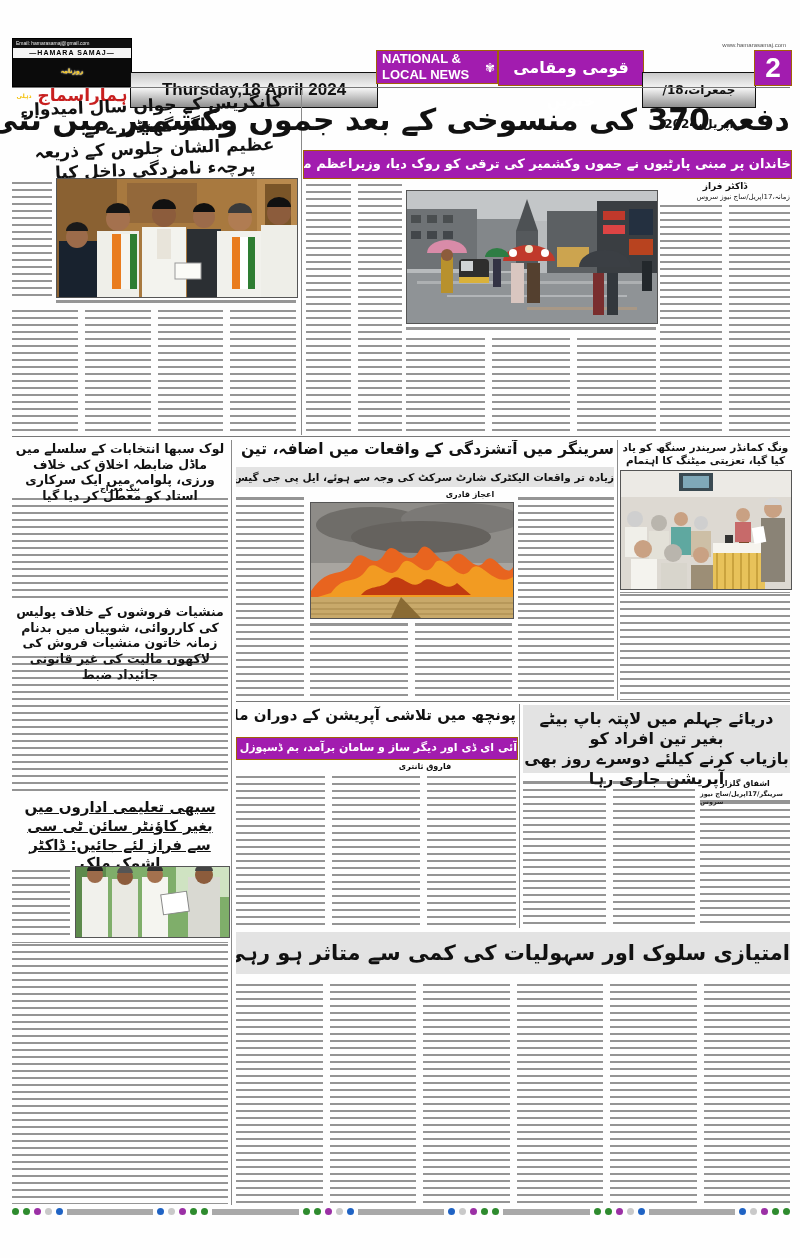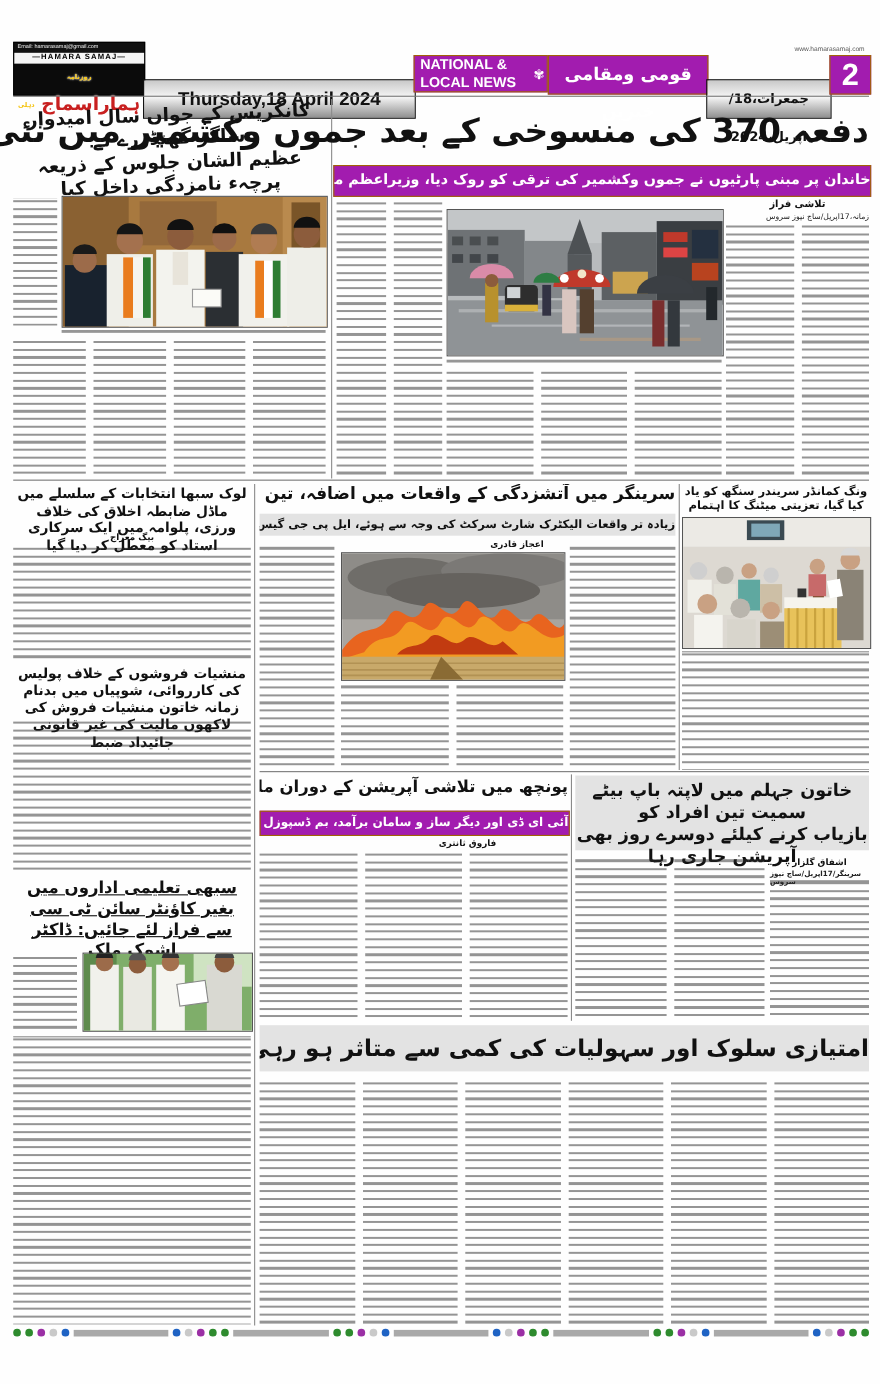--- a/index.html
+++ b/index.html
@@ -164,21 +164,21 @@
         <rect x="200" y="82" width="11" height="42" fill="#33383d"></rect>
       <rect x="235" y="70" width="10" height="30" fill="#23282c"></rect>
     </svg>
   </div>
   <div class="abs greek caption" style="left:406px;top:325px;width:250px;height:6px;"></div>
 
   <div class="abs cols" style="left:306px;top:182px;width:96px;height:251px;">
     <div class="greek fine"></div>
     <div class="greek fine"></div>
   </div>
-  <div class="abs rtl byline" style="left:660px;top:181px;width:130px;">تلاشی فراز</div>
+  <div class="abs rtl byline" style="left:660px;top:181px;width:130px;">ڈاکٹر فراز</div>
   <div class="abs rtl" style="left:660px;top:193px;width:130px;font-size:7px;text-align:right;color:#222;">زمانہ،17اپریل/ساج نیوز سروس</div>
   <div class="abs cols" style="left:660px;top:203px;width:130px;height:230px;">
     <div class="greek fine"></div>
     <div class="greek fine"></div>
   </div>
   <div class="abs cols" style="left:406px;top:336px;width:250px;height:97px;">
     <div class="greek fine"></div>
     <div class="greek fine"></div>
     <div class="greek fine"></div>
   </div>
@@ -303,21 +303,21 @@
   <div class="abs rtl byline" style="left:380px;top:762px;width:90px;font-size:8px;">فاروق ثانتری</div>
   <div class="abs cols" style="left:236px;top:774px;width:280px;height:154px;">
     <div class="greek fine"></div>
     <div class="greek fine"></div>
     <div class="greek fine"></div>
   </div>
 
   <div class="abs vrule" style="left:519px;top:704px;height:224px;"></div>
 
   <div class="abs rtl hd graybar" style="left:523px;top:705px;width:267px;height:68px;font-size:16px;text-align:center;padding-top:4px;box-sizing:border-box;">
-    <span>خاتون جہلم میں لاپتہ باپ بیٹے سمیت تین افراد کو</span><br>
+    <span>دریائے جہلم میں لاپتہ باپ بیٹے بغیر تین افراد کو</span><br>
     <span>بازیاب کرنے کیلئے دوسرے روز بھی آپریشن جاری رہا</span>
   </div>
   <div class="abs rtl byline" style="left:700px;top:779px;width:90px;font-size:8px;">اشفاق گلزار</div>
   <div class="abs rtl" style="left:700px;top:790px;width:90px;font-size:6.5px;text-align:left;color:#222;font-weight:bold;">سرینگر/17اپریل/ساج نیوز سروس</div>
   <div class="abs cols" style="left:523px;top:780px;width:172px;height:148px;">
     <div class="greek fine"></div>
     <div class="greek fine"></div>
   </div>
   <div class="abs greek fine" style="left:700px;top:800px;width:90px;height:128px;"></div>
 

